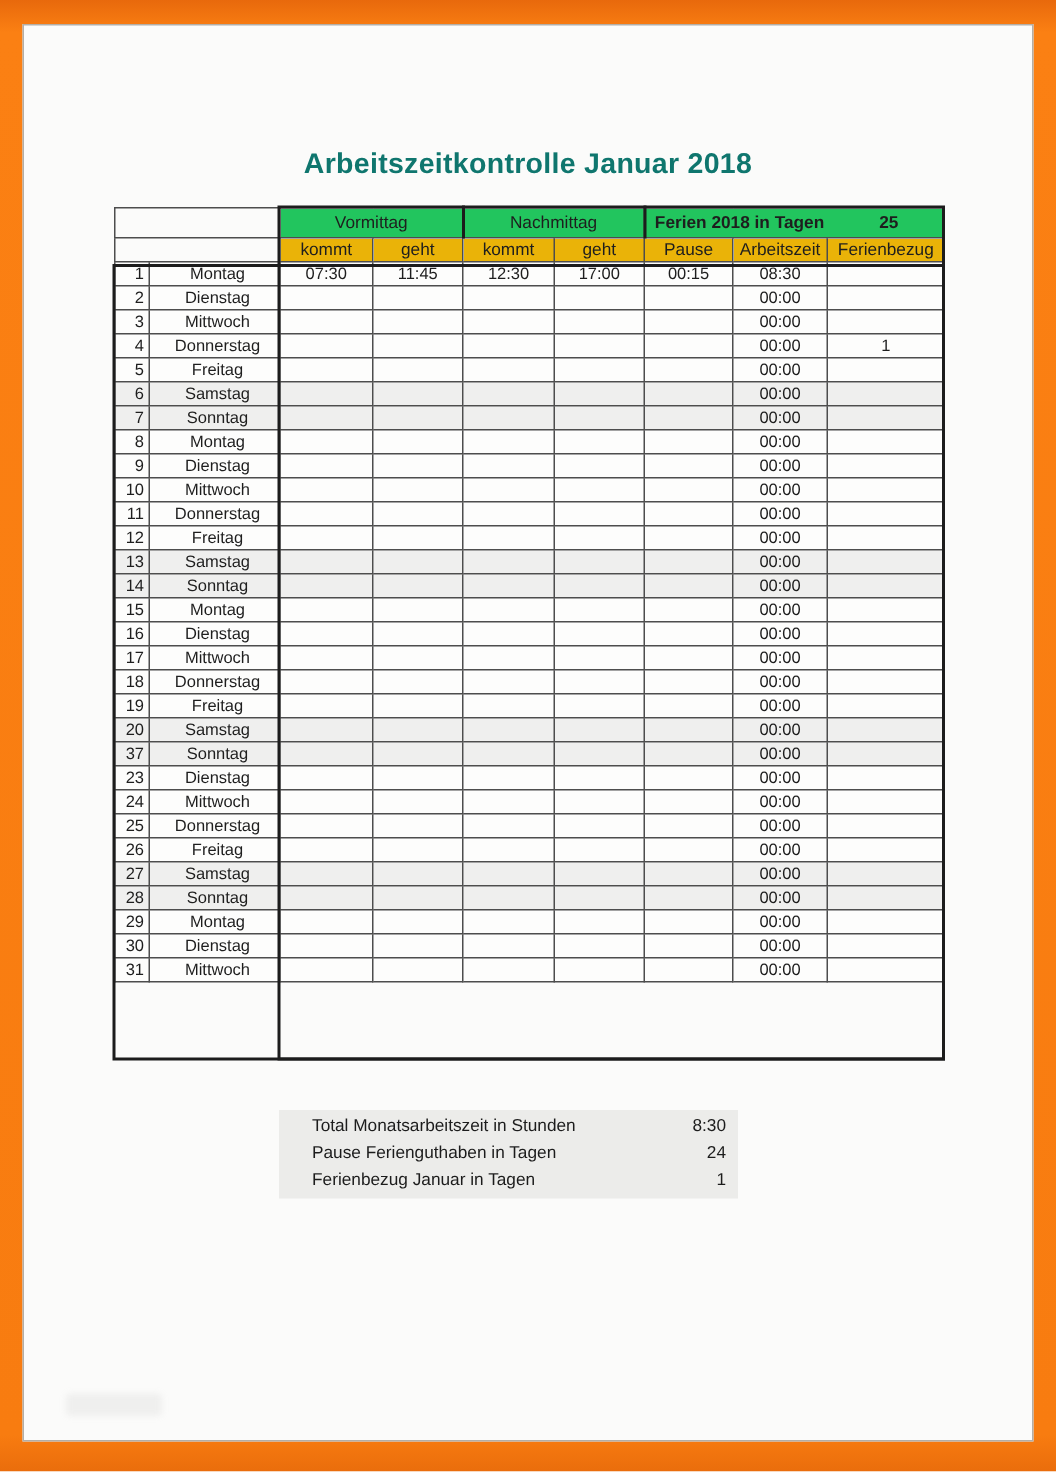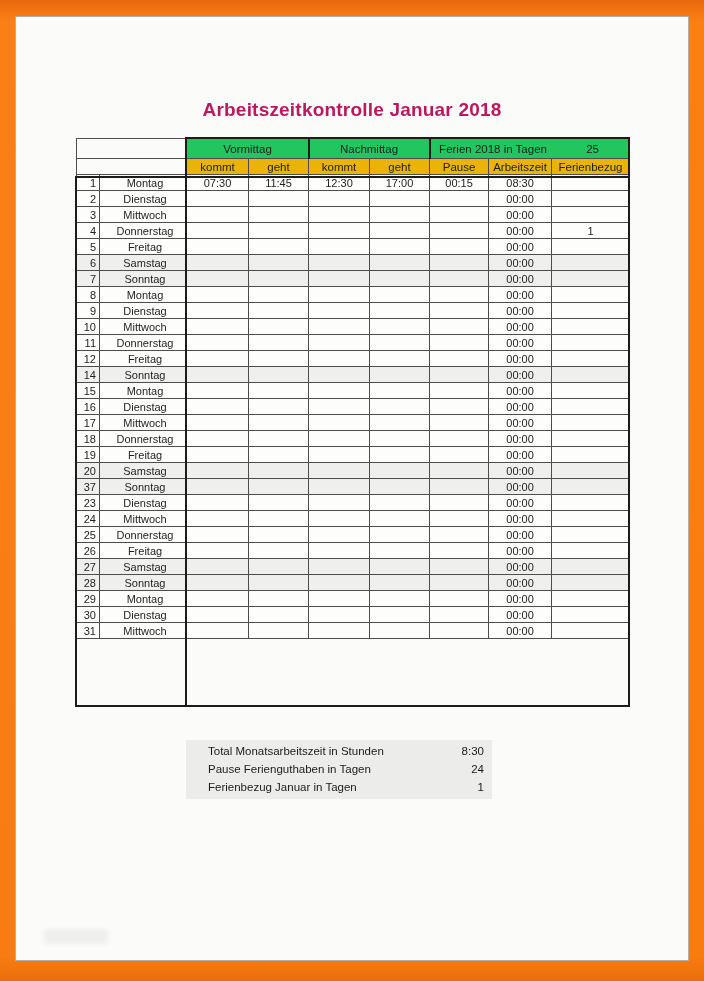--- a/index.html
+++ b/index.html
@@ -17,21 +17,21 @@
     position: absolute;
     left: 15px; top: 16px; right: 15px; bottom: 20px;
     background: #fbfbfa;
     border: 1px solid #b3aea7;
   }
 
   .page-title {
     position: absolute;
     top: 82px; left: 0; width: 100%;
     text-align: center;
-    font-size: 19px; font-weight: 700; color: #be185d;
+    font-size: 19px; font-weight: 700; color: #0f766e;
     letter-spacing: 0.2px;
   }
 
   
   table.worktable {
     position: absolute;
     left: 60px; top: 121px;
     width: 553px;
     border-collapse: collapse;
     table-layout: fixed;
@@ -41,21 +41,21 @@
     font-size: 11px;
     font-weight: 400;
     color: #1e1e1e;
     overflow: hidden;
     white-space: nowrap;
   }
   tr.hA th { height: 20px; background: #22c55e; font-size: 11.5px; }
   tr.hB th { height: 16px; background: #eab308; font-size: 11.5px; }
   td.ghost { border: none; background: transparent; }
   th.ferien-head { text-align: left; }
-  .ferien-flex { display: flex; align-items: flex-end; }
+  .ferien-flex { display: flex; align-items: flex-end; font-weight: bold; }
   .ferien-flex .f-label { width: 126px; text-align: center; }
   .ferien-flex .f-value { flex: 1; text-align: center; }
 
   tr.data td { height: 16px; background: #fdfdfc; }
   tr.data.weekend td { background: #efefee; }
   tr.data td.num { text-align: right; padding-right: 3px; }
   tr.data td.day { text-align: center; padding-left: 4px; }
   tr.data td.val { text-align: center; }
 
   
@@ -257,20 +257,31 @@
             <td class="day">Freitag</td>
             <td class="val"></td>
             <td class="val"></td>
             <td class="val"></td>
             <td class="val"></td>
             <td class="val"></td>
             <td class="val">00:00</td>
             <td class="val"></td>
           </tr>
           <tr class="data weekend">
+            <td class="num">13</td>
+            <td class="day">Samstag</td>
+            <td class="val"></td>
+            <td class="val"></td>
+            <td class="val"></td>
+            <td class="val"></td>
+            <td class="val"></td>
+            <td class="val">00:00</td>
+            <td class="val"></td>
+          </tr>
+          <tr class="data weekend">
             <td class="num">14</td>
             <td class="day">Sonntag</td>
             <td class="val"></td>
             <td class="val"></td>
             <td class="val"></td>
             <td class="val"></td>
             <td class="val"></td>
             <td class="val">00:00</td>
             <td class="val"></td>
           </tr>

